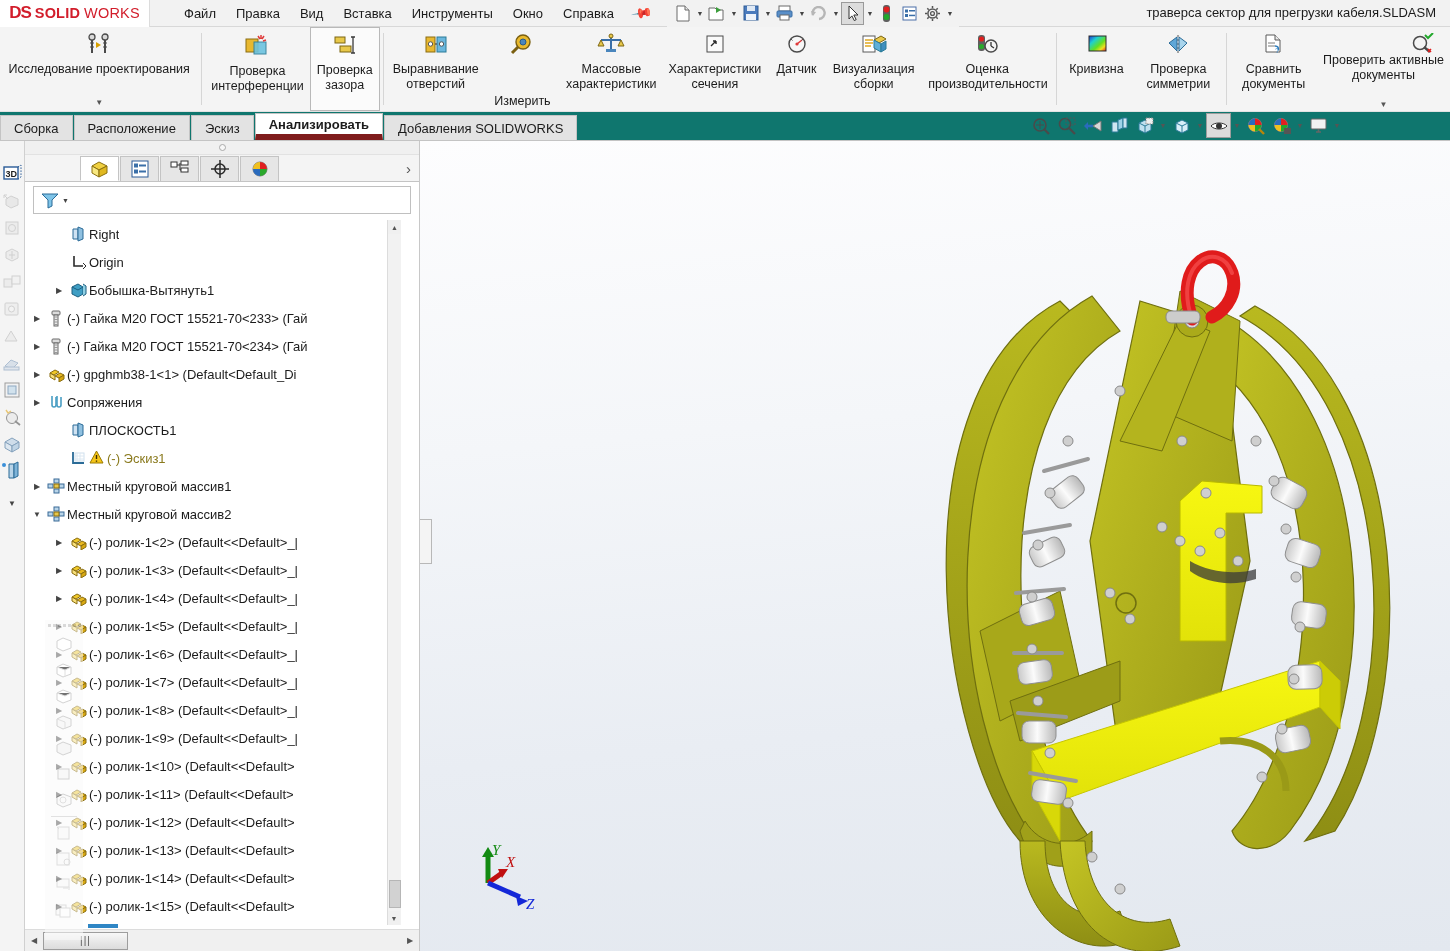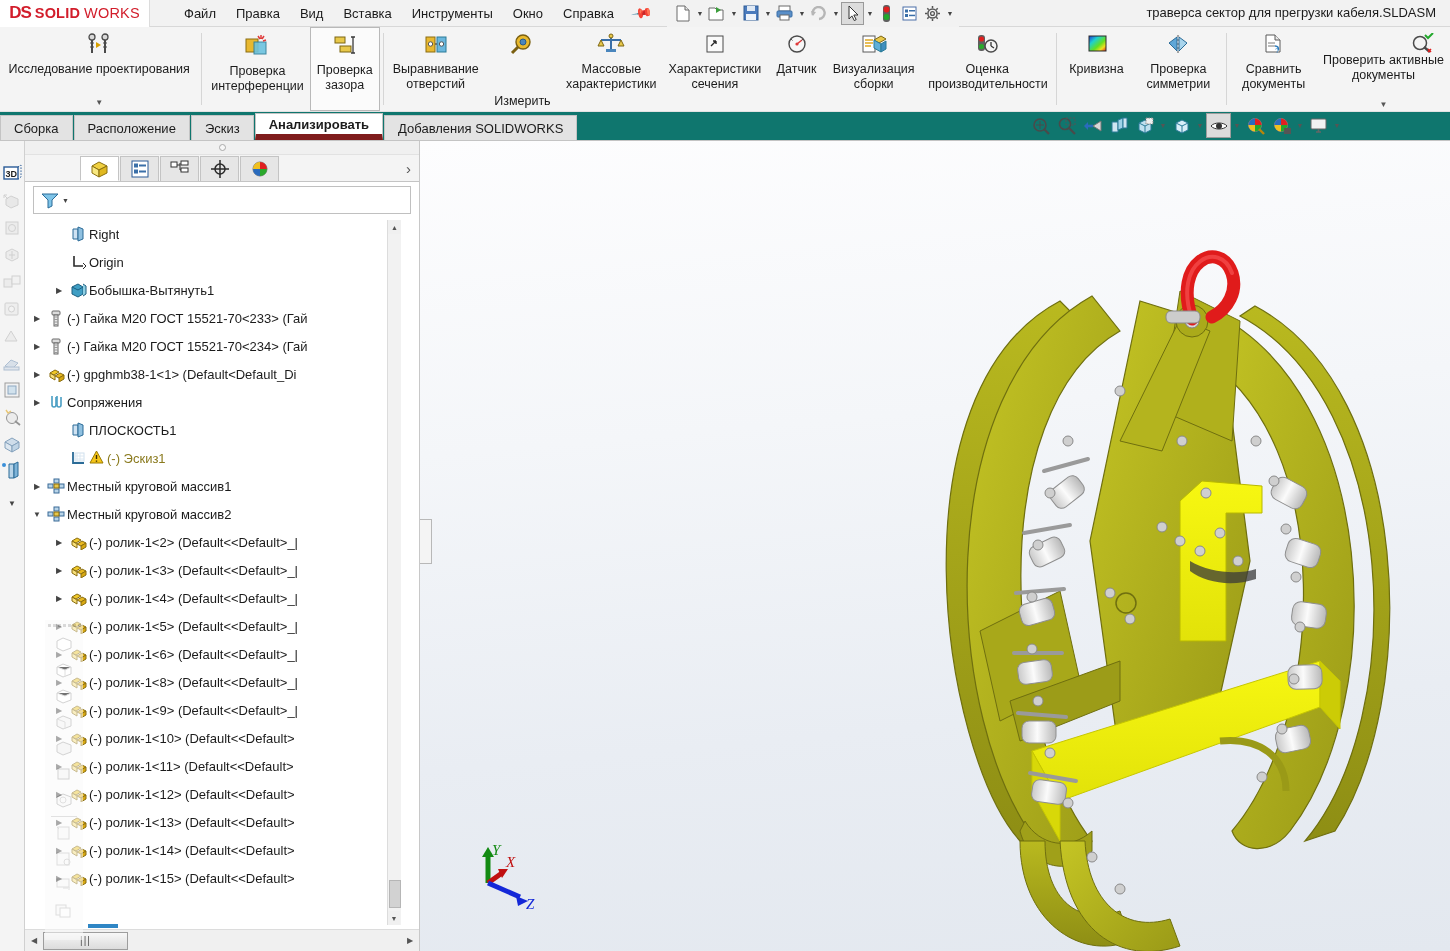--- a/index.html
+++ b/index.html
@@ -855,20 +855,32 @@
           <span class="tarrow closed"></span>
           <span class="ticon">
             <svg width="17" height="16">
               <path d="M2 7l5-3 4 2-5 3z" fill="#f0c828" stroke="#8a6d10"></path>
               <path d="M2 7v4l5 3v-4z" fill="#f8e07a" stroke="#8a6d10"></path>
               <path d="M7 10l5-3 4 2-5 3z" fill="#e8b820" stroke="#8a6d10"></path>
               <path d="M11 12v4l5-3v-4z" fill="#d8a810" stroke="#8a6d10"></path>
             </svg>
           </span>
           <span class="tlabel">(-) ролик-1&lt;6&gt; (Default&lt;&lt;Default&gt;_|</span>
+        </div>
+        <div class="trow" style="padding-left: 26px;">
+          <span class="tarrow closed"></span>
+          <span class="ticon">
+            <svg width="17" height="16">
+              <path d="M2 7l5-3 4 2-5 3z" fill="#f0c828" stroke="#8a6d10"></path>
+              <path d="M2 7v4l5 3v-4z" fill="#f8e07a" stroke="#8a6d10"></path>
+              <path d="M7 10l5-3 4 2-5 3z" fill="#e8b820" stroke="#8a6d10"></path>
+              <path d="M11 12v4l5-3v-4z" fill="#d8a810" stroke="#8a6d10"></path>
+            </svg>
+          </span>
+          <span class="tlabel">(-) ролик-1&lt;7&gt; (Default&lt;&lt;Default&gt;_|</span>
         </div>
         <div class="trow" style="padding-left: 26px;">
           <span class="tarrow closed"></span>
           <span class="ticon">
             <svg width="17" height="16">
               <path d="M2 7l5-3 4 2-5 3z" fill="#f0c828" stroke="#8a6d10"></path>
               <path d="M2 7v4l5 3v-4z" fill="#f8e07a" stroke="#8a6d10"></path>
               <path d="M7 10l5-3 4 2-5 3z" fill="#e8b820" stroke="#8a6d10"></path>
               <path d="M11 12v4l5-3v-4z" fill="#d8a810" stroke="#8a6d10"></path>
             </svg>

